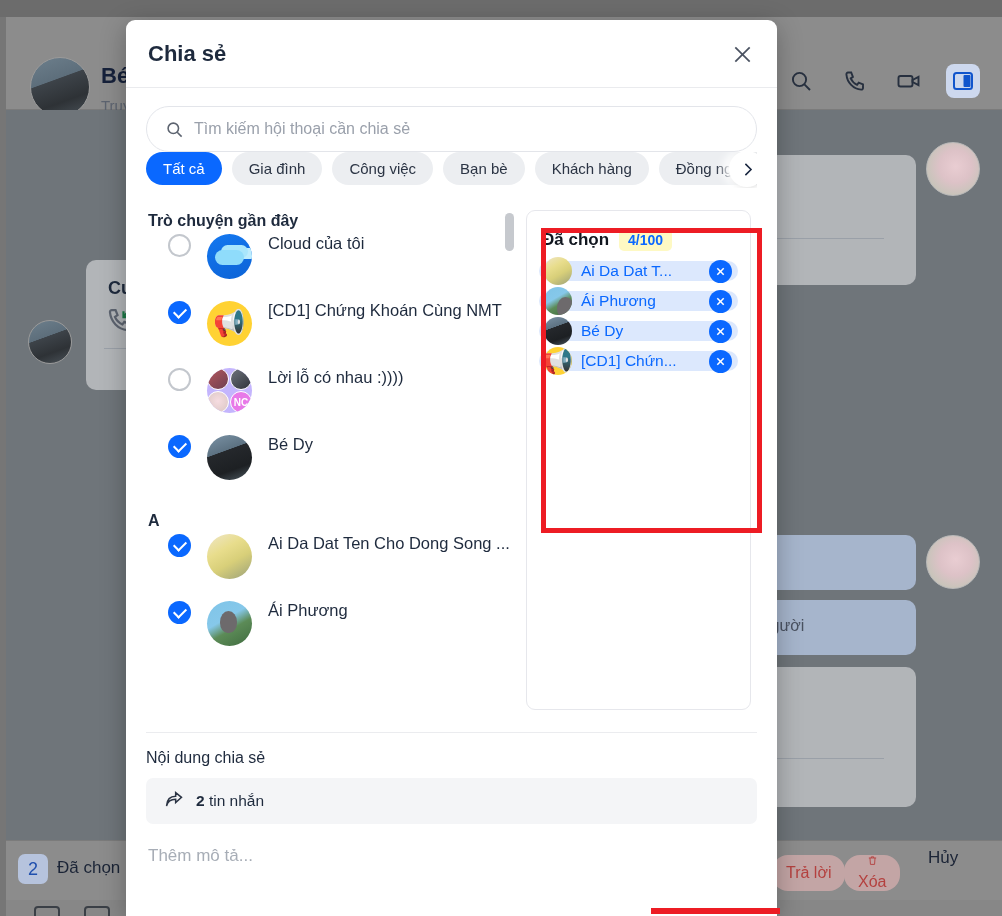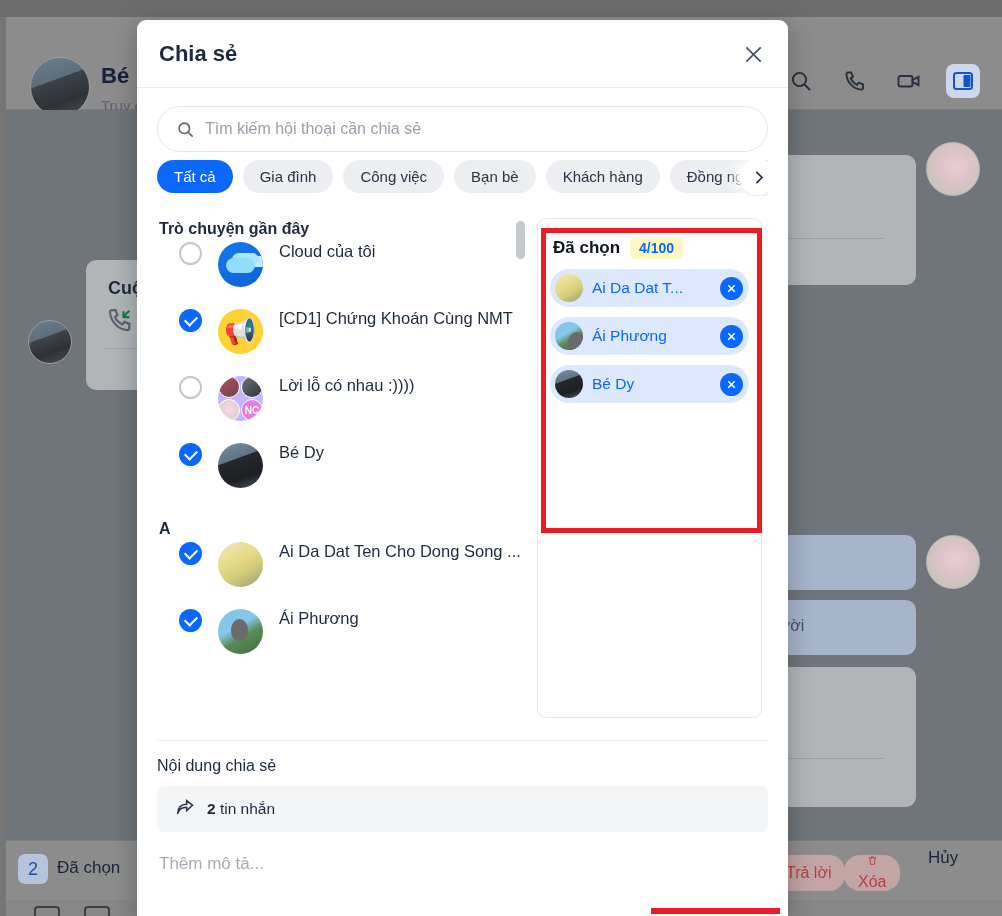--- a/index.html
+++ b/index.html
@@ -74,21 +74,21 @@
     position:absolute; height:36px; border-radius:16px; background:#c3a5a5;
     display:flex; align-items:center; justify-content:center; gap:7px;
     color:#b4413f; font-size:16px; padding:0 14px; white-space:nowrap;
   }
   .bg-plainbtn { position:absolute; font-size:17px; color:#1b2436; }
   .bg-toolstrip { position:absolute; left:6px; top:900px; width:996px; height:16px; background:#878787; }
   .bg-toolico { position:absolute; width:26px; height:20px; border:2px solid #3a3f46; border-radius:4px; }
 
   
   #modal {
-    position:absolute; left:137px; top:20px; width:651px; height:896px;
+    position:absolute; left:126px; top:20px; width:651px; height:896px;
     background:#ffffff; border-radius:9px 9px 0 0;
     box-shadow: 0 6px 26px rgba(0,0,0,.28);
     overflow:hidden;
   }
   .modal-header {
     position:relative; height:68px; border-bottom:1px solid #eaebee;
     display:flex; align-items:center; padding:0 22px;
   }
   .modal-title { font-size:22px; font-weight:bold; color:#1e2a3d; }
   .modal-close {
@@ -104,21 +104,21 @@
     display:flex; align-items:center; gap:10px; padding:0 18px; background:#fff;
   }
   .search-input {
     border:0; outline:0; font-size:16px; color:#21293a; width:100%;
     font-family:"Liberation Sans", sans-serif; background:transparent;
   }
   .search-input::placeholder { color:#9aa0ab; }
 
   
   .chips-row {
-    position:relative; margin:8px 20px 0 20px; height:36px; overflow:hidden;
+    position:relative; margin:0 20px 0 20px; height:36px; overflow:hidden;
   }
   .chips { display:flex; gap:10px; align-items:center; }
   .chip {
     height:33px; border-radius:17px; background:#eceef1; color:#2b3444;
     font-size:15px; display:flex; align-items:center; padding:0 17px;
     white-space:nowrap; cursor:pointer;
   }
   .chip.active { background:#0a68ff; color:#fff; }
   .chips-next {
     position:absolute; right:-8px; top:-1px; width:36px; height:36px; border-radius:50%;
@@ -190,21 +190,21 @@
     border:1px solid #e6e7ec; border-radius:9px; background:#fff; padding:18px 12px 0 12px;
   }
   .sel-head { display:flex; align-items:center; gap:10px; margin-bottom:10px; padding-left:3px; }
   .sel-head-label { font-size:17px; font-weight:bold; color:#11161f; }
   .sel-count {
     background:#fef9c3; color:#0a68ff; font-size:14px; font-weight:bold;
     padding:3px 9px; border-radius:5px;
   }
   .sel-item {
     display:flex; align-items:center; gap:9px; background:#dce8fd; border-radius:21px;
-    height:38px; padding:0 6px 0 5px; margin-bottom:10px;
+    height:20px; padding:0 6px 0 5px; margin-bottom:10px;
   }
   .sel-av { width:28px; height:28px; border-radius:50%; flex:none; overflow:hidden; position:relative; }
   .sel-name {
     font-size:15.5px; color:#0a68ff; flex:1; white-space:nowrap; overflow:hidden;
   }
   .sel-x {
     width:23px; height:23px; border-radius:50%; background:#0a68ff; flex:none;
     display:flex; align-items:center; justify-content:center; color:#fff;
     font-size:14px; cursor:pointer; line-height:1;
   }
@@ -450,20 +450,30 @@
           <div class="sel-av av-bedy"></div>
           <div class="sel-name">Bé Dy</div>
           <div class="sel-x">
             <svg width="11" height="11" viewBox="0 0 24 24" fill="none" stroke="#fff" stroke-width="3.4">
               <line x1="5" y1="5" x2="19" y2="19"></line>
                 <line x1="19" y1="5" x2="5" y2="19"></line>
             </svg>
           </div>
         </div>
 
+        <div class="sel-item">
+          <div class="sel-av av-mega"></div>
+          <div class="sel-name">[CD1] Chứn...</div>
+          <div class="sel-x">
+            <svg width="11" height="11" viewBox="0 0 24 24" fill="none" stroke="#fff" stroke-width="3.4">
+              <line x1="5" y1="5" x2="19" y2="19"></line>
+                <line x1="19" y1="5" x2="5" y2="19"></line>
+            </svg>
+          </div>
+        </div>
       </div>
     </div>
   </div>
 
   <div class="modal-footer">
     <div class="footer-label">Nội dung chia sẻ</div>
     <div class="share-content">
       <span style="display:flex;color:#2b3444;">
         <svg width="20" height="20" viewBox="0 0 24 24" fill="none" stroke="currentColor" stroke-width="1.8">
           <path d="M3 18c1.5-6 6-8.2 11-8.2V14l7-6.4L14 2v4.4C7.5 6.4 3.5 11 3 18z"></path>

